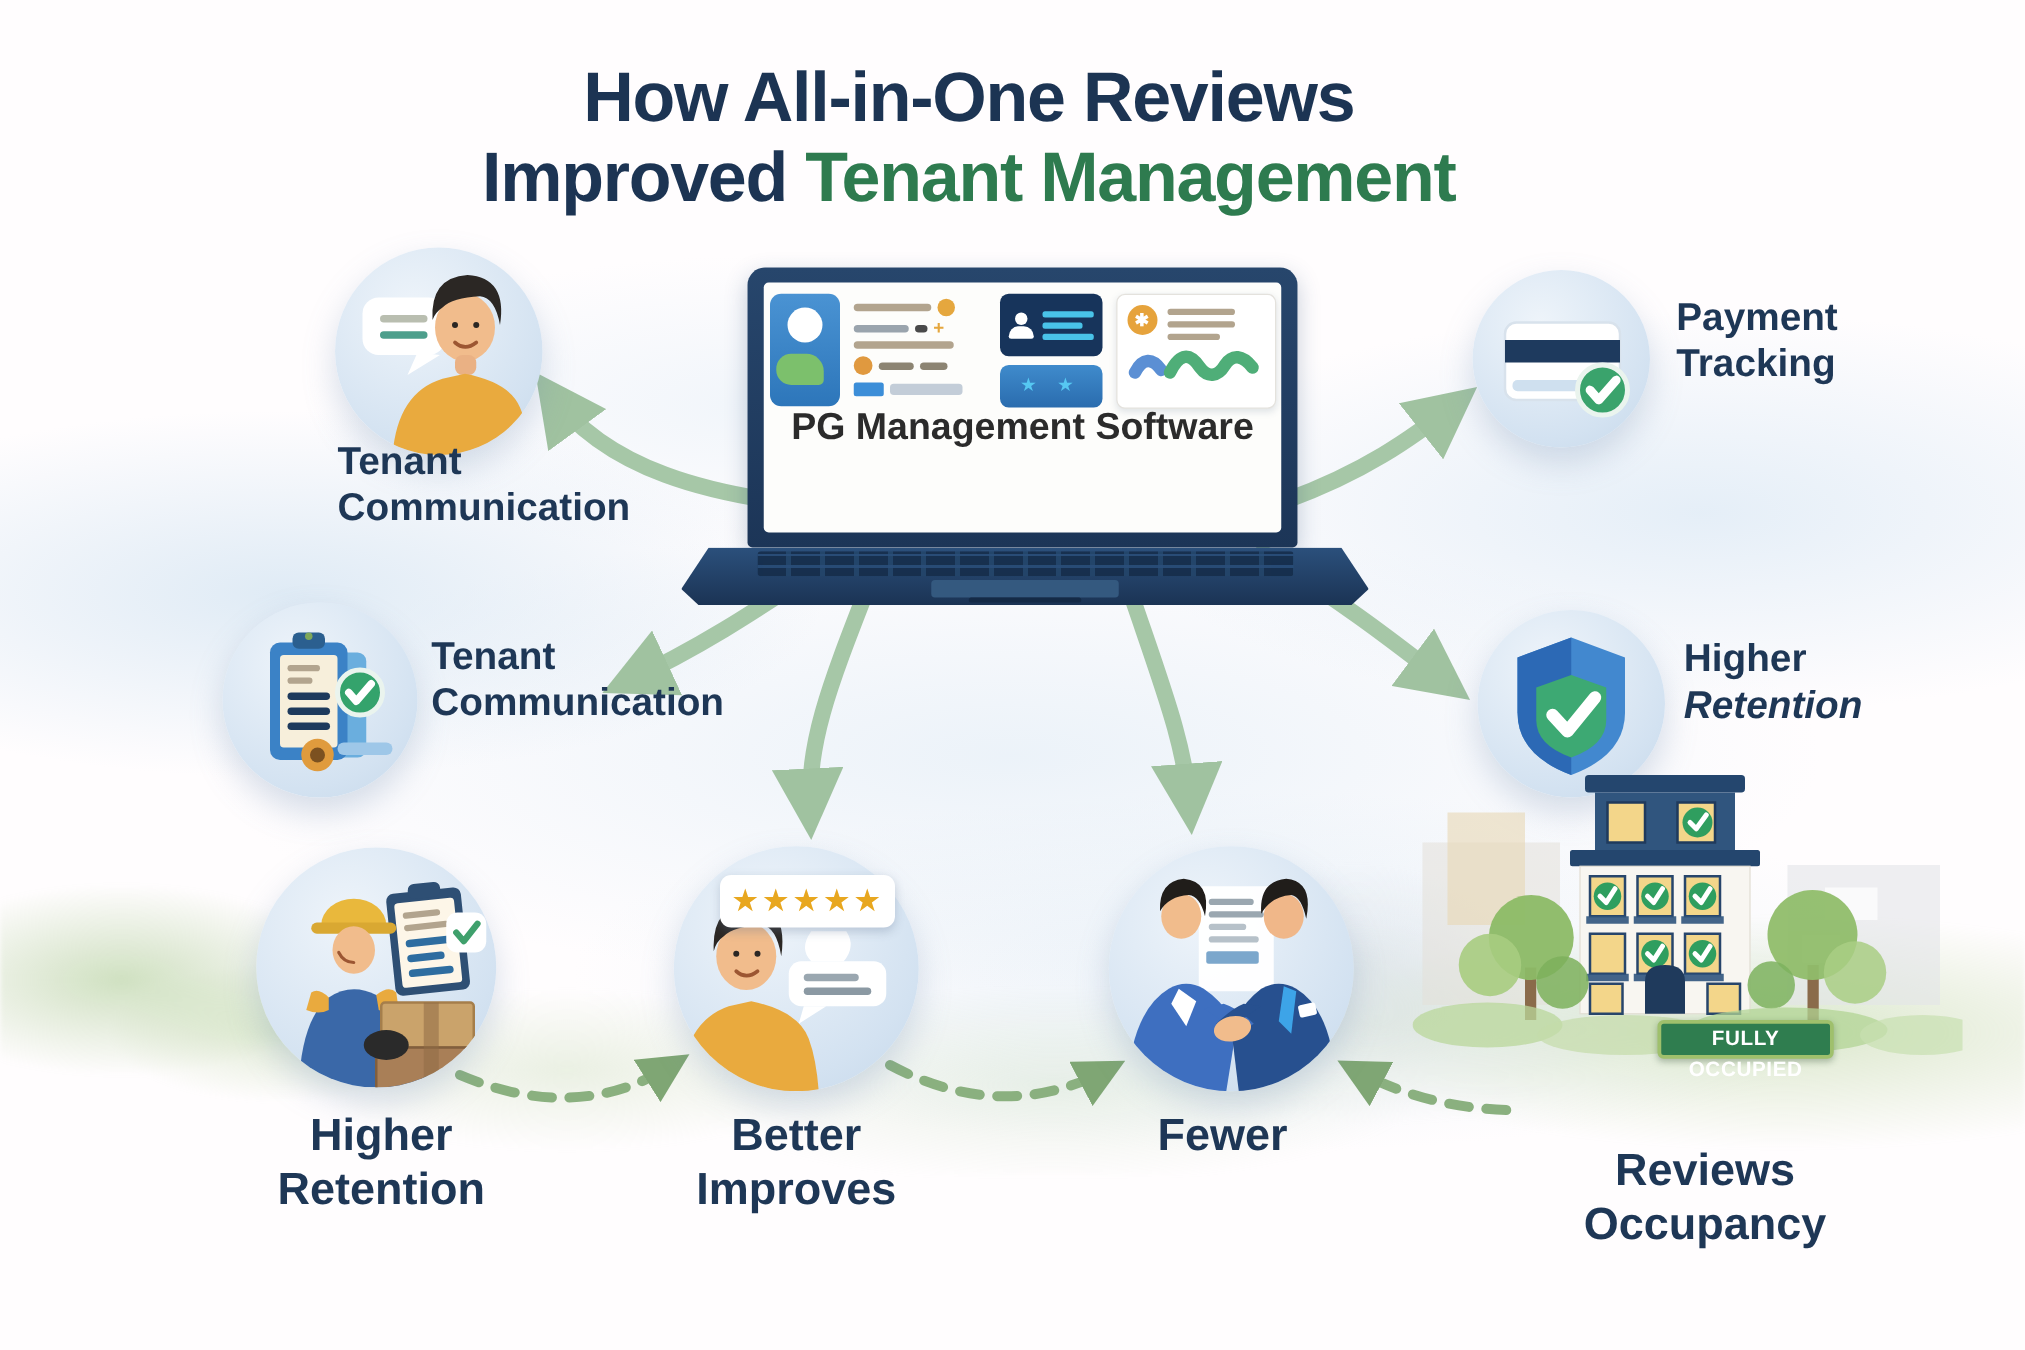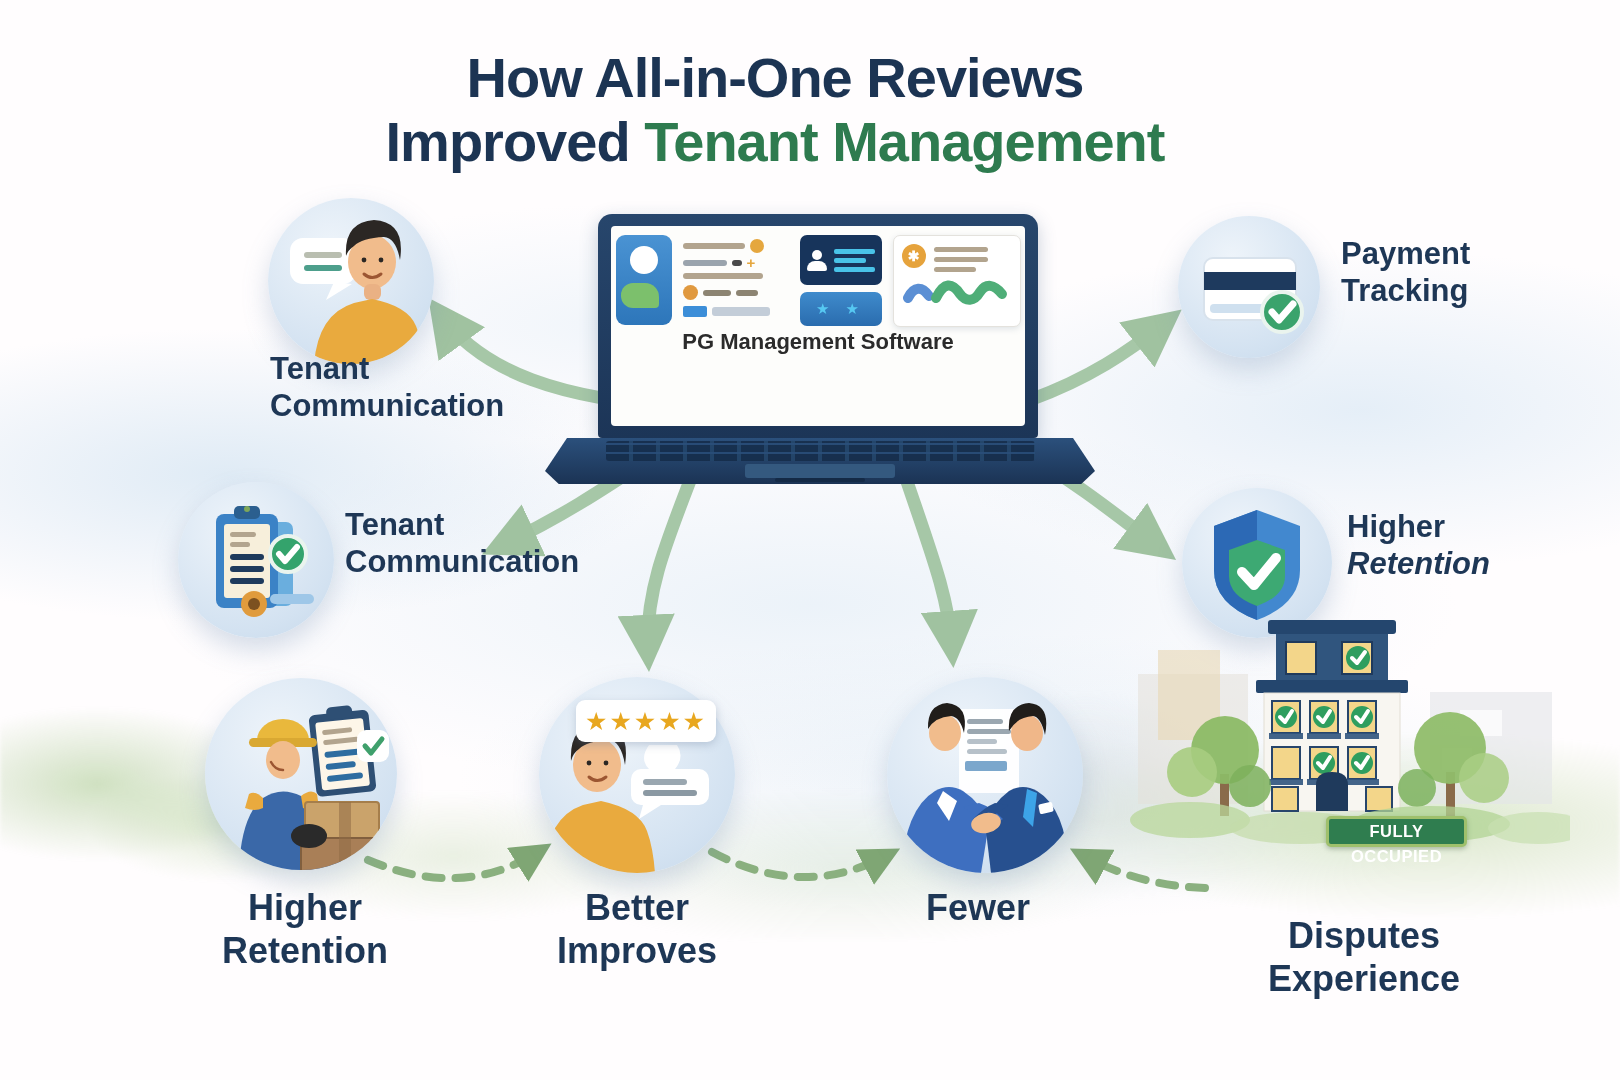--- a/index.html
+++ b/index.html
@@ -63,21 +63,21 @@
   .w3 .bars i{ display:block; height:5px; border-radius:2px; background:#49c3e8; }
   .w3 .starcard{ height:34px; background:linear-gradient(#3f8bcc,#2a6cae); border-radius:7px;
        color:#56c8f2; font-size:15px; text-align:center; line-height:34px; letter-spacing:6px; }
   .w4{ width:128px; height:92px; background:#fff; border:1px solid #e4e2dd; border-radius:7px;
        box-shadow:0 2px 6px rgba(90,110,140,.18); padding:8px; }
   .w4 .top{ display:flex; gap:8px; align-items:flex-start; }
   .w4 .coin{ width:24px; height:24px; border-radius:50%; background:#e6a33c; color:#fff; font-size:14px;
        text-align:center; line-height:24px; font-weight:700; }
   .w4 .tl{ display:flex; flex-direction:column; gap:5px; padding-top:3px; flex:1; }
   .app-name{ font-size:42px; font-weight:800; color:#2e7b4f; line-height:46px; margin-top:5px; letter-spacing:-1px; }
-  .app-sub{ font-size:22px; font-weight:700; color:#2b2b2b; line-height:30px;text-align:right; }
+  .app-sub{ font-size:30px; font-weight:700; color:#2b2b2b; line-height:30px;text-align:right; }
   .base{ position:absolute; left:0; top:224px; width:550px; height:46px;
     background:linear-gradient(#2b507c,#1b3354);
     clip-path:polygon(4% 0%, 96% 0%, 100% 72%, 97.5% 100%, 2.5% 100%, 0% 72%); }
   .kb{ position:absolute; left:11%; right:11%; top:3px; height:20px; border-radius:3px; opacity:.85;
     background:
       repeating-linear-gradient(0deg, transparent 0 7px, rgba(43,80,124,.9) 7px 9px),
       repeating-linear-gradient(90deg, #152c49 0 23px, #234569 23px 27px); }
   .tp{ position:absolute; left:50%; top:26px; width:150px; height:14px; margin-left:-75px;
     background:#34597f; border-radius:3px; }
   .hinge{ position:absolute; left:50%; top:40px; width:90px; height:4px; margin-left:-45px; background:#142a46; border-radius:2px; }
@@ -431,17 +431,17 @@
     <div>Retention</div>
   </div>
   <div class="lbl bot l6">
     <div>Better</div>
     <div>Improves</div>
   </div>
   <div class="lbl bot l7">
     <div>Fewer</div>
   </div>
   <div class="lbl bot l8">
-    <div>Disputes</div>
-    <div>Experience</div>
+    <div>Reviews</div>
+    <div>Occupancy</div>
   </div>
 
 </div>
 
 </body></html>

